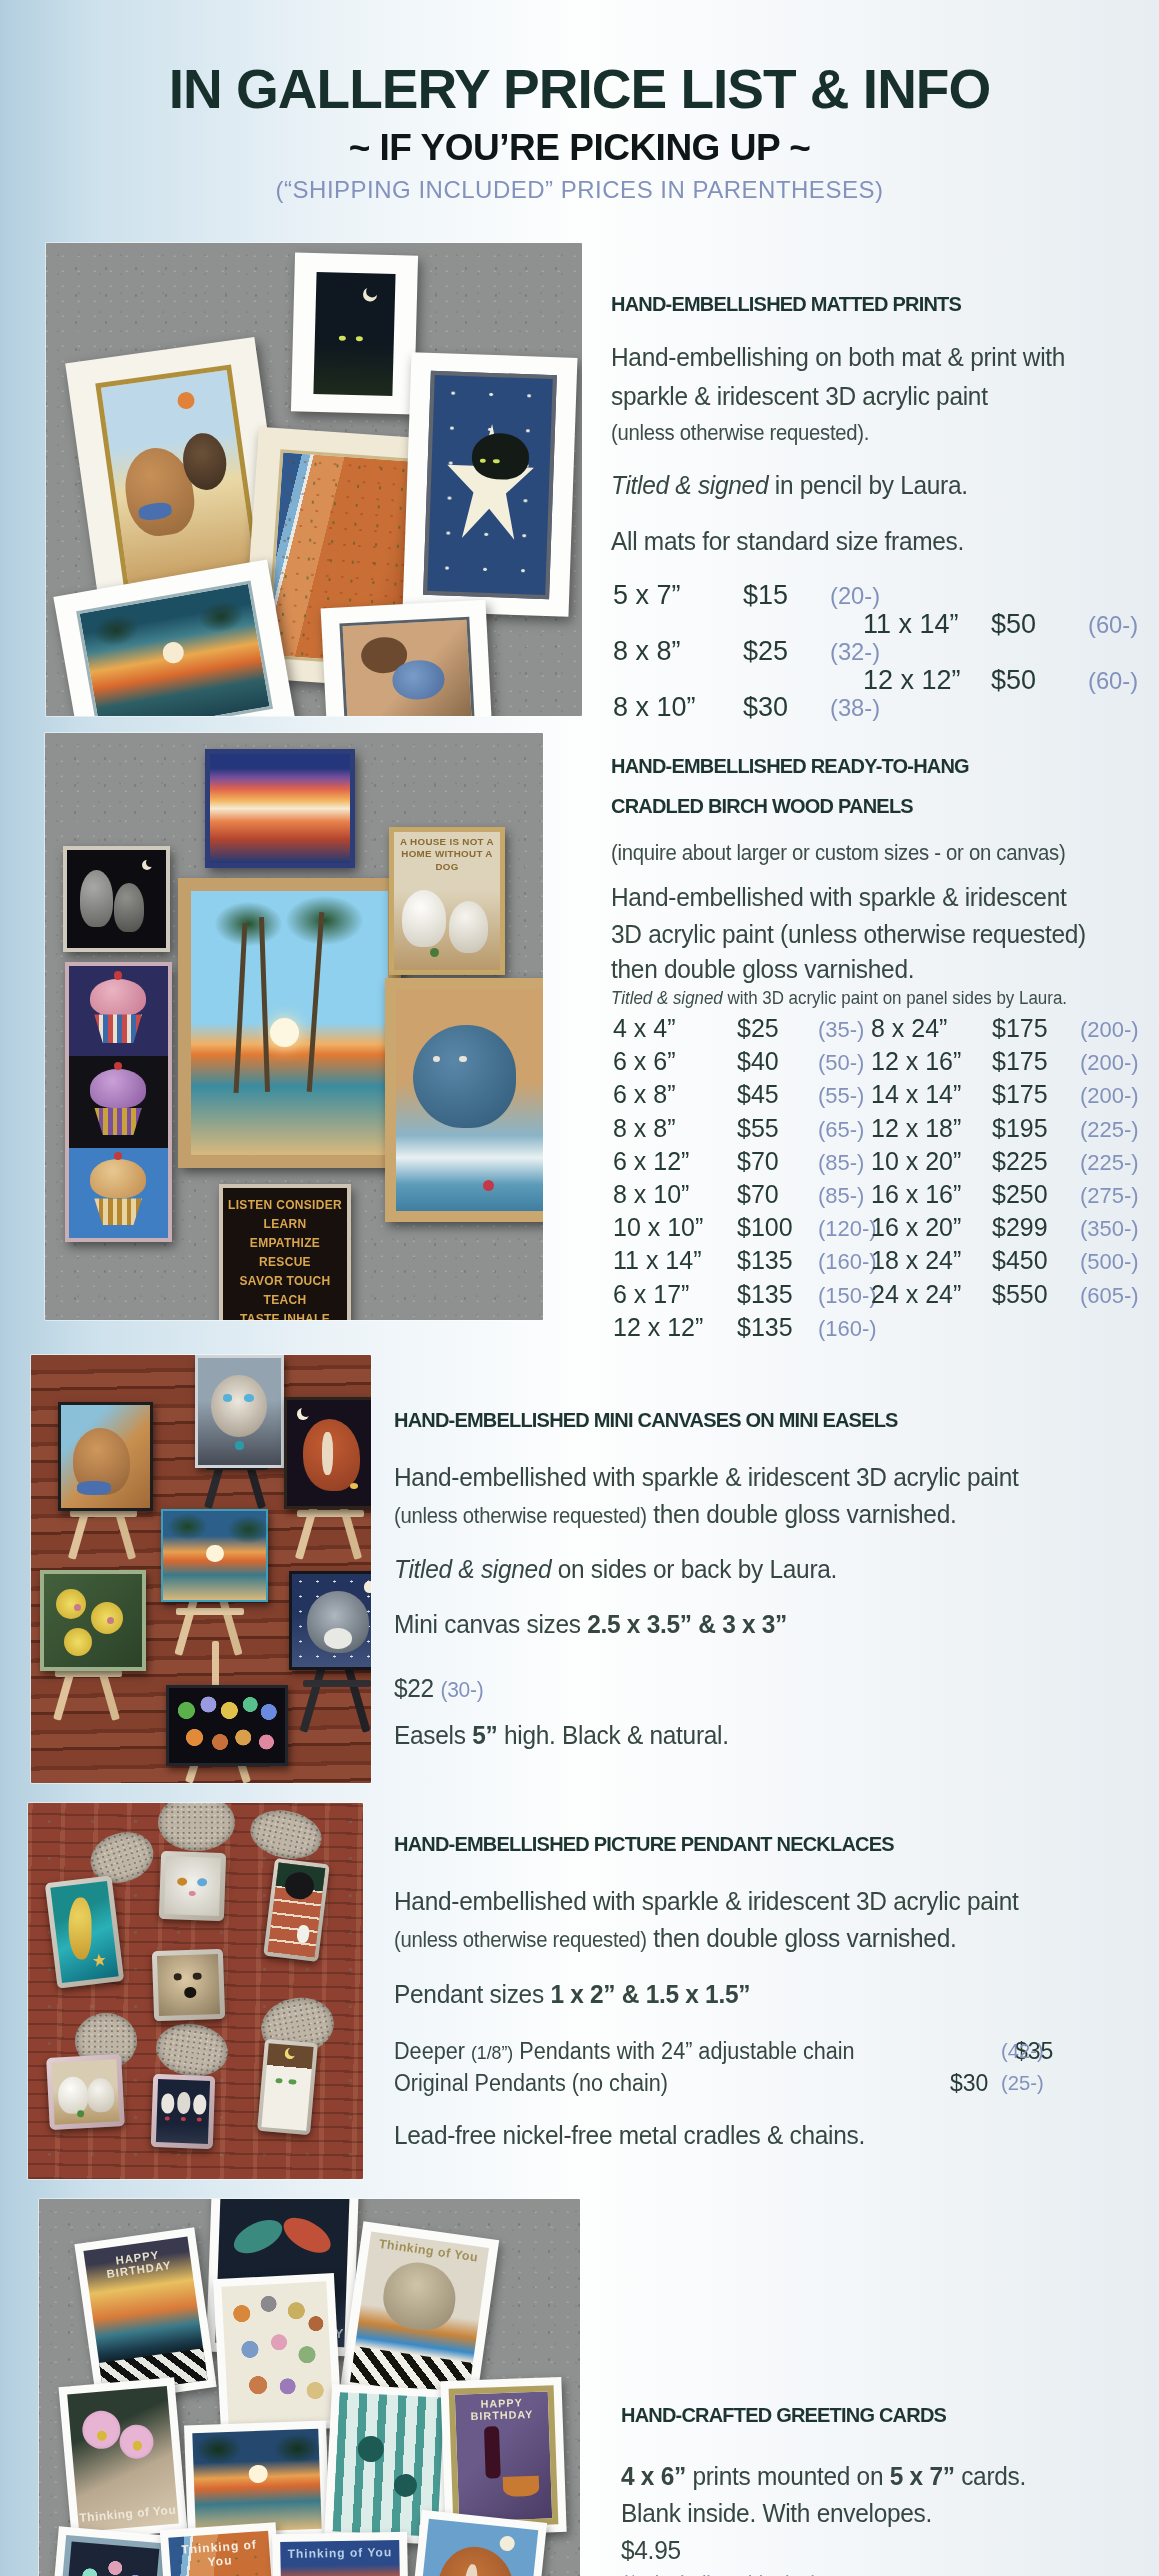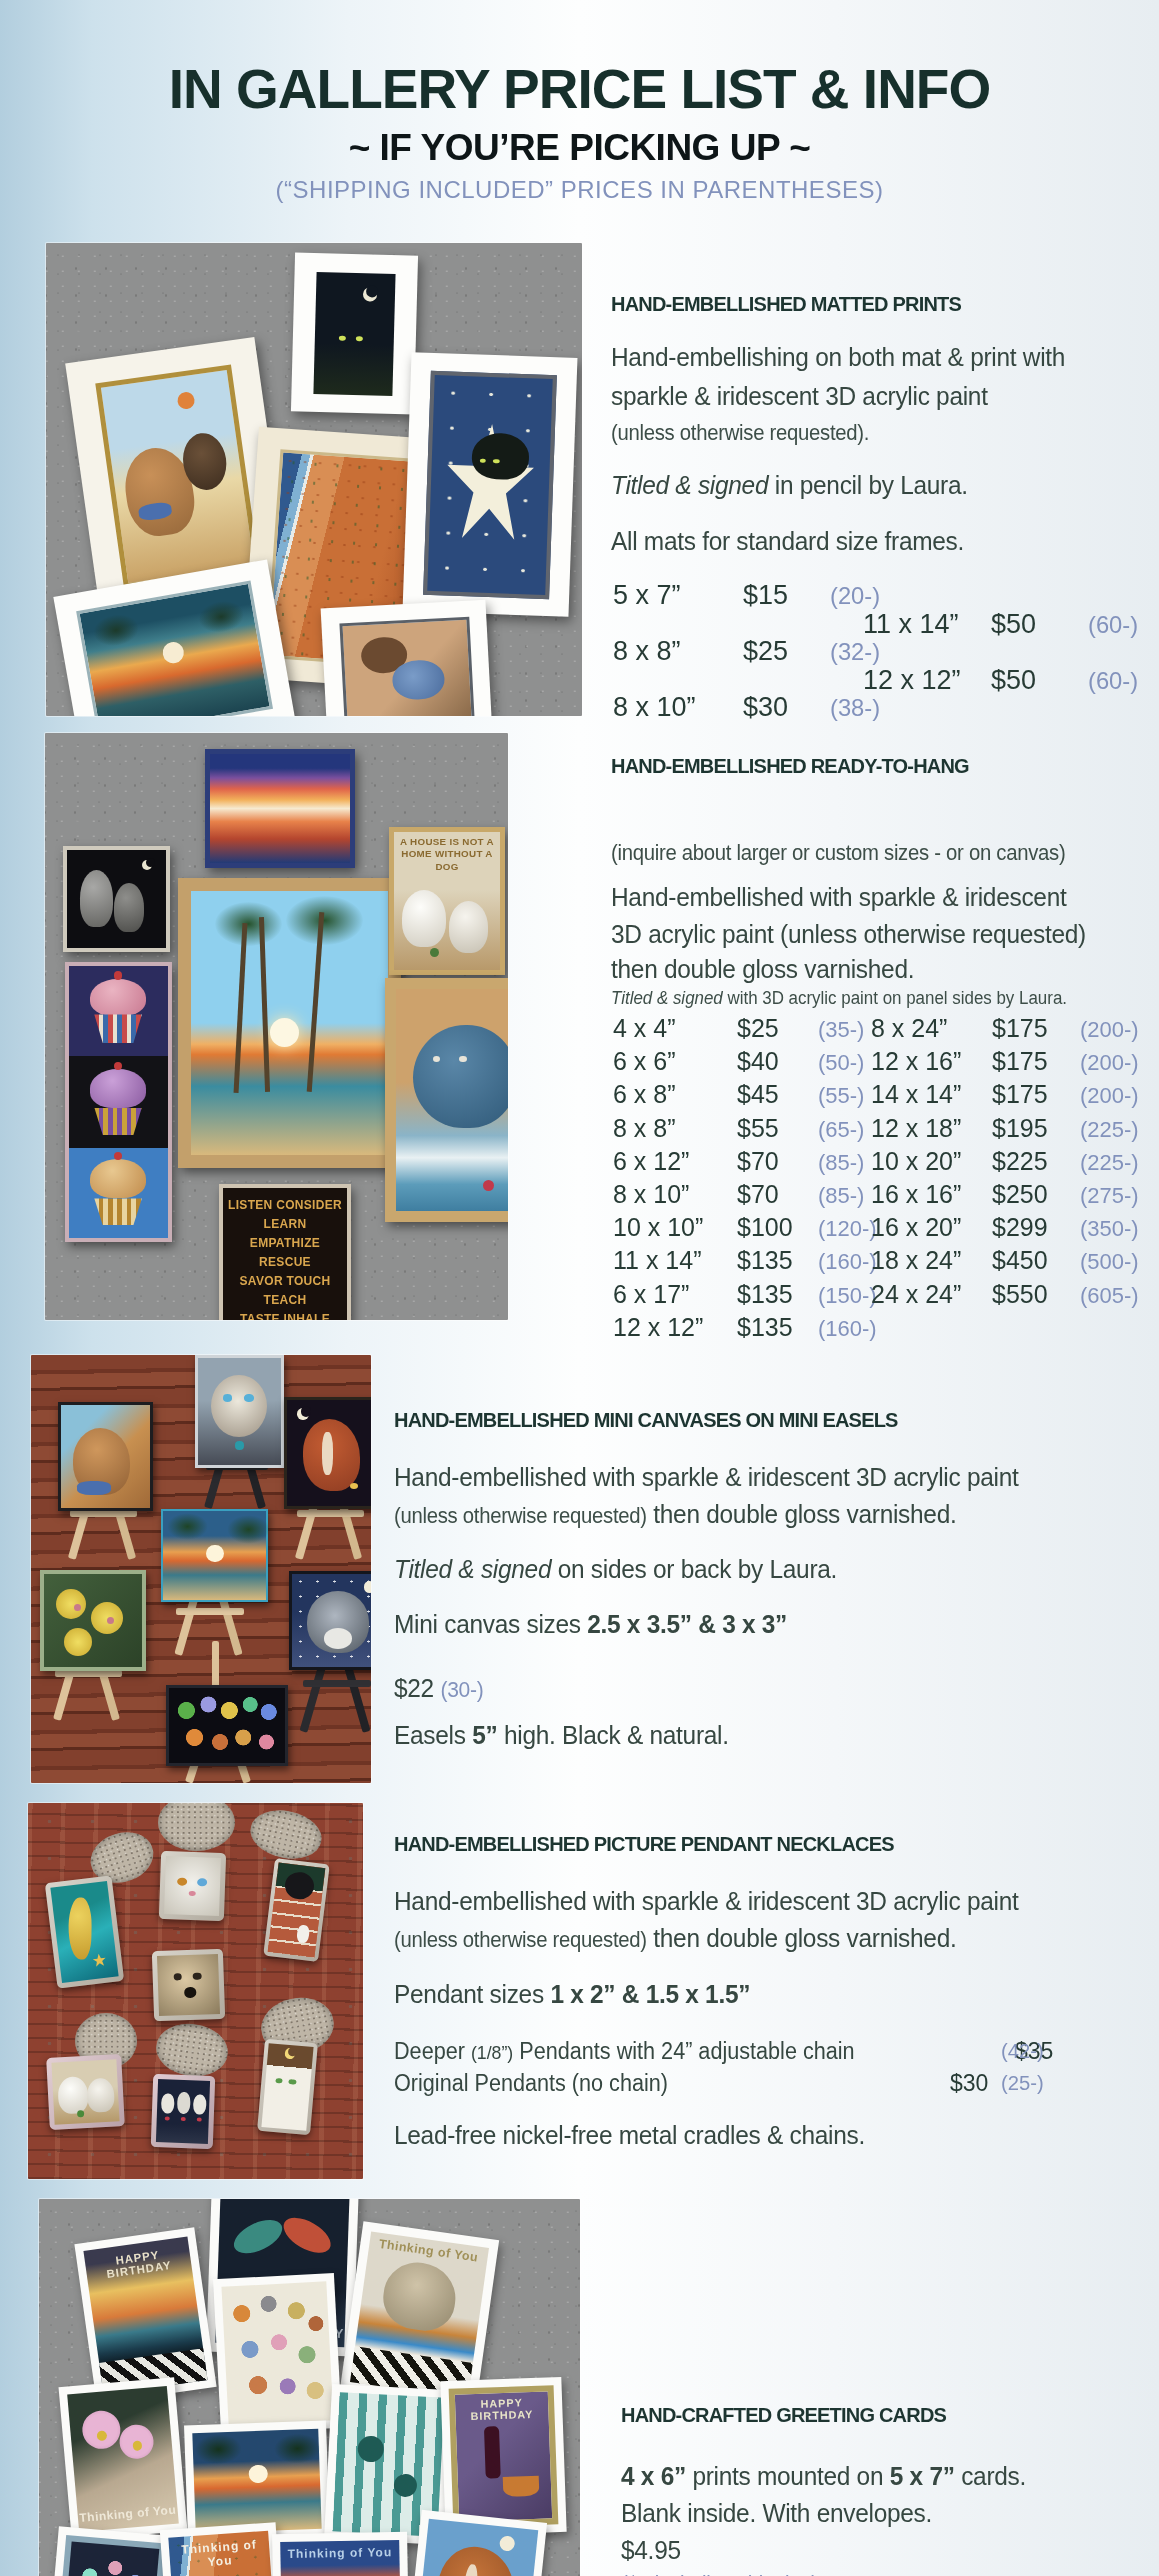--- a/index.html
+++ b/index.html
@@ -144,21 +144,21 @@
         <span class="pprice">$50</span>
         <span class="pship">(60-)</span>
       </div>
       <div class="prow">
         <span class="psize">12 x 12”</span>
         <span class="pprice">$50</span>
         <span class="pship">(60-)</span>
       </div>
     </div>
 
-  <div class="photo concrete" style="left:45px;top:733px;width:463px;height:587px;">
+  <div class="photo concrete" style="left:45px;top:733px;width:463px;height:587px;padding-left:35px;">
     <div class="panel" style="left:160px;top:15.5px;width:140px;height:109px;border:5.2px solid #2c3d7a;background:linear-gradient(180deg,#24367c 0 13%,#7a4f9e 22%,#e0634a 32%,#f2b05a 42%,#f6ead0 50%,#e8824a 62%,#b4452e 78%,#223a77 100%);"></div>
     <div class="panel" style="left:17.5px;top:113px;width:99px;height:98px;border:4.6px solid #cfcabd;background:#0d0d11;">
       <div class="abs" style="left:14%;top:20%;width:33px;height:57px;border-radius:50% 50% 40% 40%;background:radial-gradient(circle at 40% 30%,#a8a8a6,#62625f);"></div>
       <div class="abs" style="left:48%;top:34%;width:30px;height:49px;border-radius:50% 50% 40% 40%;background:radial-gradient(circle at 40% 30%,#8e8e8b,#4c4c49);"></div>
       <div class="abs" style="left:76%;top:10%;width:10.3px;height:10.3px;border-radius:50%;background:#e8e4d0;"></div>
       <div class="abs" style="left:80%;top:8%;width:9.3px;height:9.3px;border-radius:50%;background:#0d0d11;"></div>
     </div>
     <div class="panel" style="left:19.6px;top:229px;width:99px;height:272px;border:4.1px solid #c9aeb6;background:#111;">
       <div class="abs" style="left:0;top:0;width:100%;height:33%;background:#2c2c5e;">
         <div class="abs" style="left:22%;top:14%;width:56%;height:42%;border-radius:50% 50% 40% 40%;background:radial-gradient(circle at 40% 30%,#eab4c2,#c87890);"></div>
@@ -201,20 +201,21 @@
         <div>LISTEN CONSIDER LEARN</div>
         <div>EMPATHIZE RESCUE</div>
         <div>SAVOR TOUCH TEACH</div>
         <div>TASTE INHALE ENJOY</div>
 
       </div>
     </div>
   </div>
 
   <div class="line sec-title" style="left:611px;top:756px;">HAND-EMBELLISHED READY-TO-HANG</div>
+  <div class="line sec-title" style="left:611px;top:796px;">CRADLED BIRCH WOOD PANELS</div>
   <div class="line small cx" style="left:611px;top:842px;">(inquire about larger or custom sizes - or on canvas)</div>
   <div class="line body cx" style="left:611px;top:884px;">Hand-embellished with sparkle &amp; iridescent</div>
   <div class="line body cx" style="left:611px;top:921px;">3D acrylic paint (unless otherwise requested)</div>
   <div class="line body cx" style="left:611px;top:956px;">then double gloss varnished.</div>
   <div class="line tiny cx" style="left:611px;top:989px;"><span class="it">Titled &amp; signed</span><span> with 3D acrylic paint on panel sides by Laura.</span></div>
 
   <div class="plist pl2" style="left:613px;top:1016px;">
 
   <div class="prow">
         <span class="psize">4 x 4”</span>

